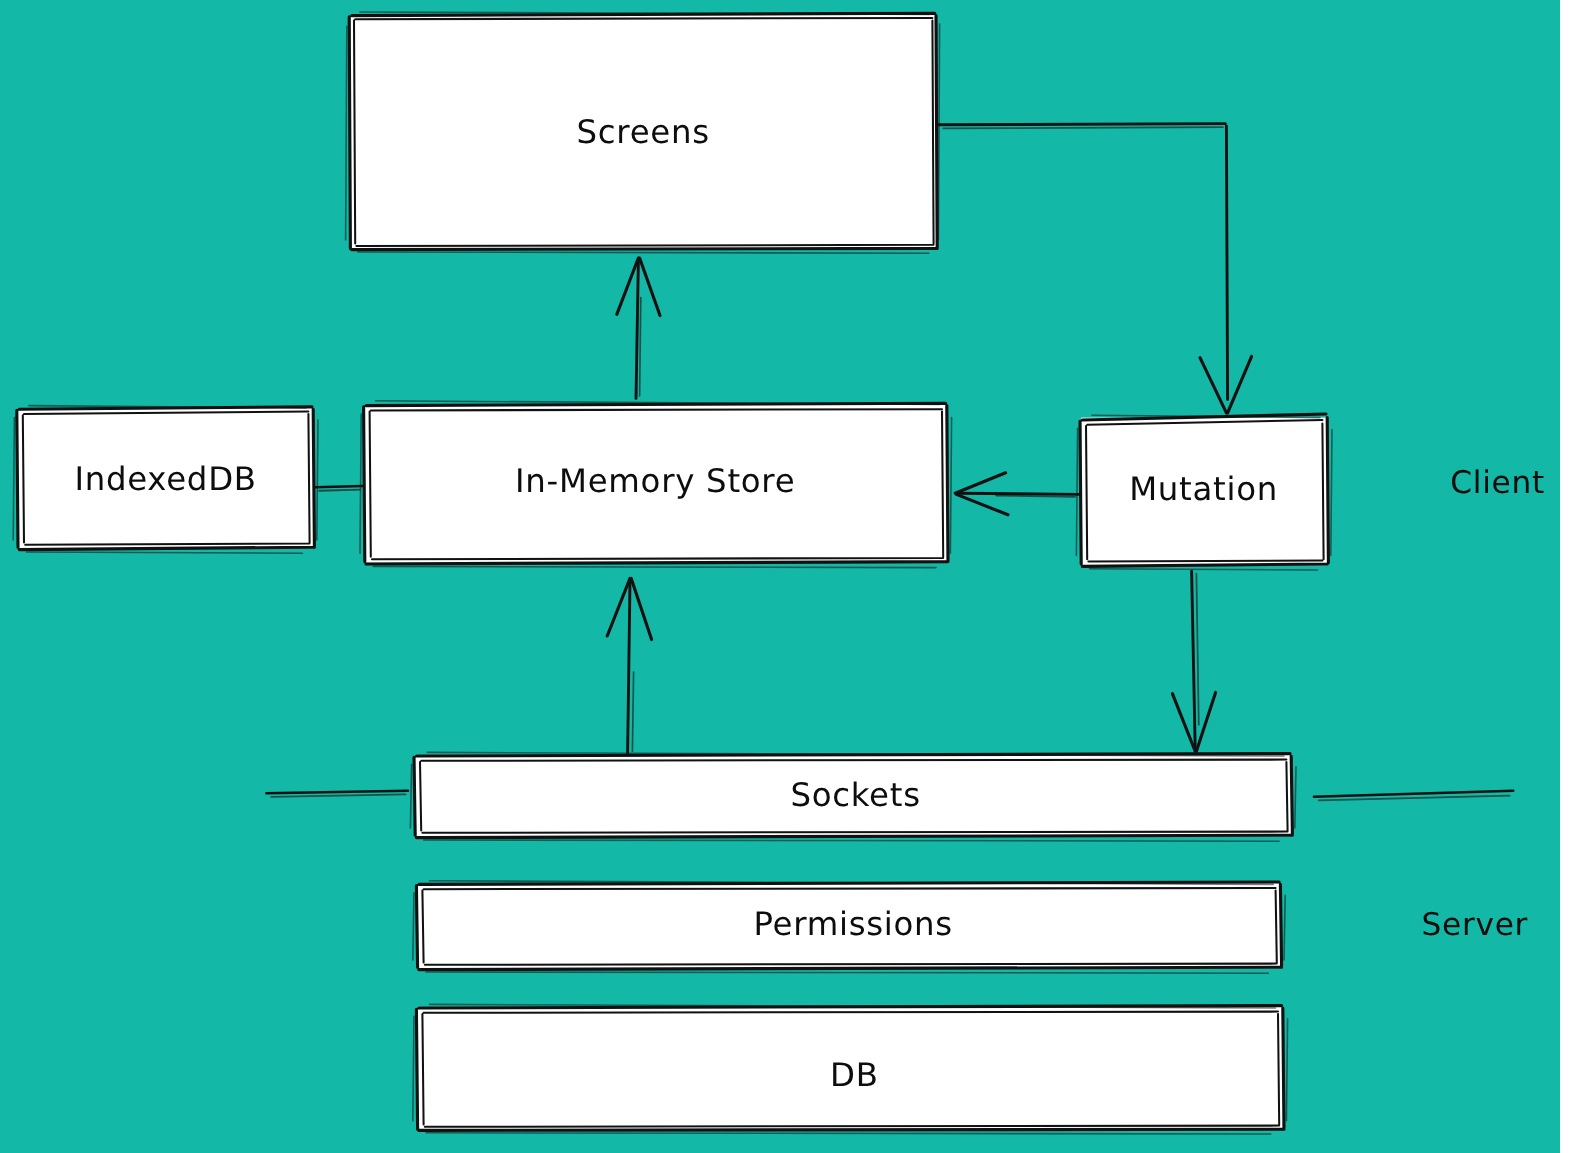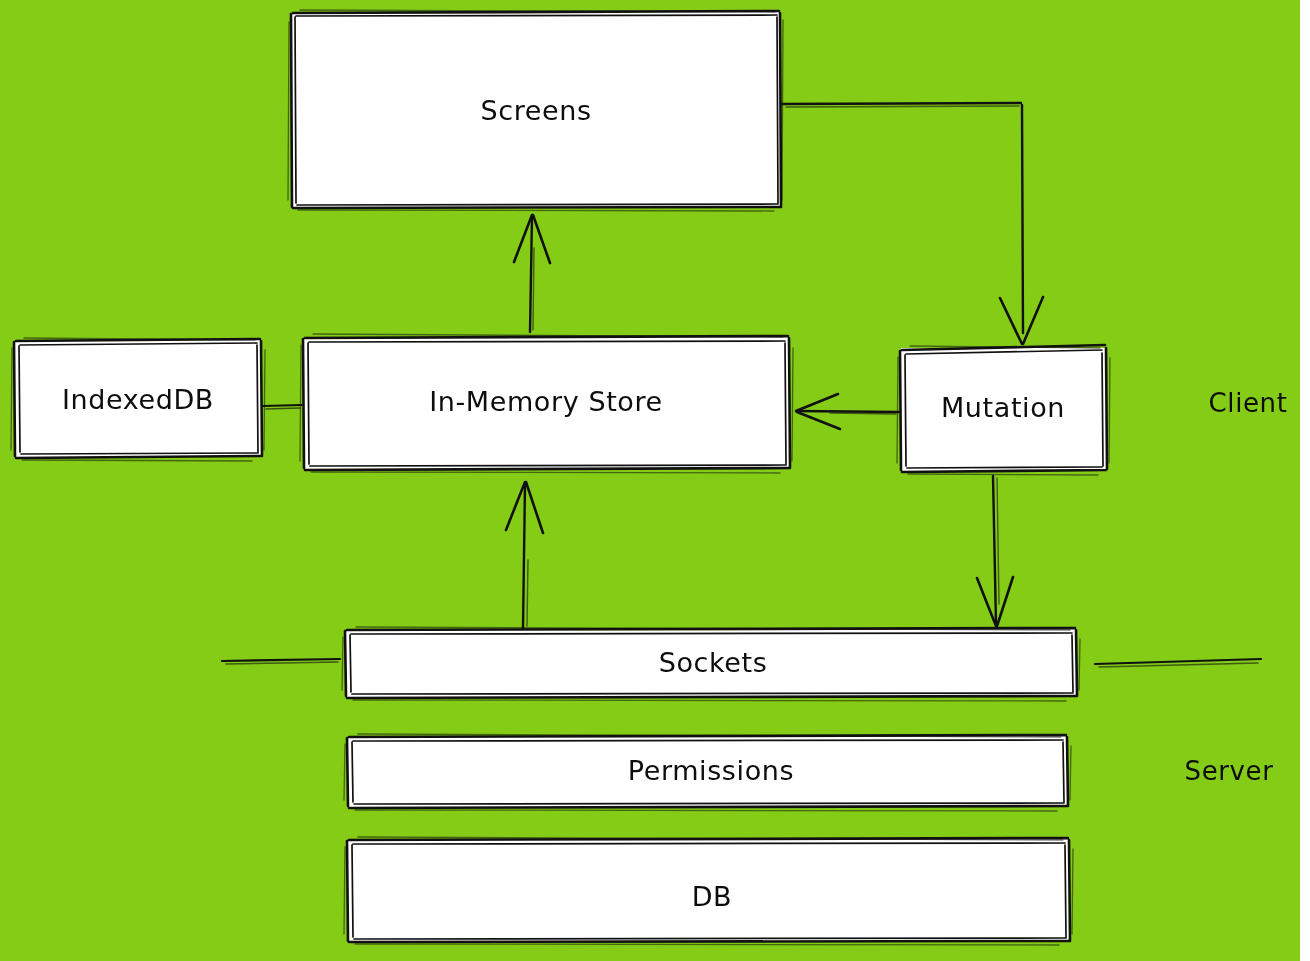--- a/index.html
+++ b/index.html
@@ -10,21 +10,21 @@
   body {
     width: 1310px;
     height: 961px;
     overflow: hidden;
     font-family: "DejaVu Sans", sans-serif;
   }
   #diagram-root {
     position: relative;
     width: 1300px;
     height: 961px;
-    background: #84cc16;
+    background: #14b8a6;
   }
   svg#sketch {
     position: absolute;
     top: 0;
     left: 0;
     width: 1310px;
     height: 961px;
     display: block;
   }
   .sk-stroke {

